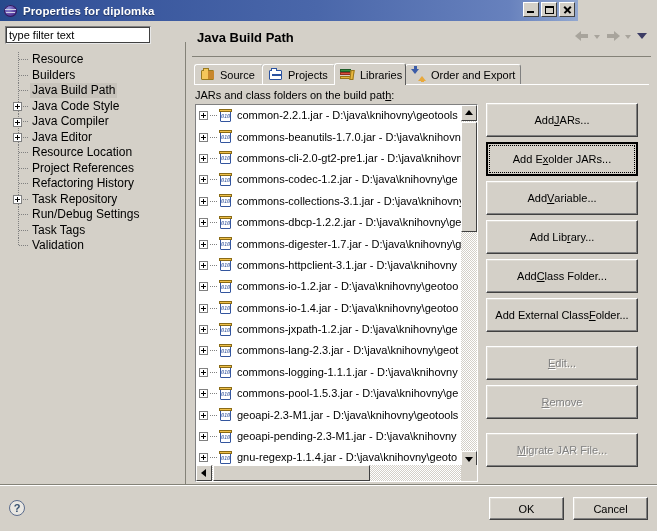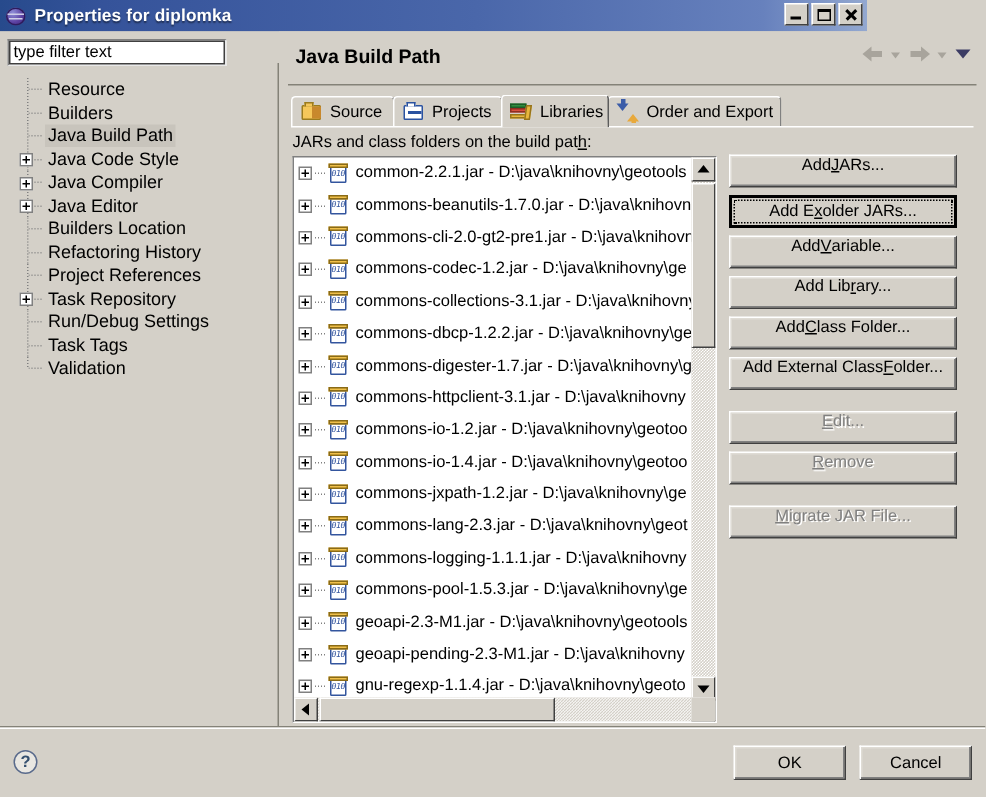--- a/index.html
+++ b/index.html
@@ -227,24 +227,24 @@
   .hsbthumb{
     position:absolute;left:17px;top:0;width:157px;height:16px;background:#d4d0c8;box-sizing:border-box;
     border-top:1px solid #fff;border-left:1px solid #fff;
     border-right:1px solid #404040;border-bottom:1px solid #404040;
   }
   .corner{position:absolute;right:0;bottom:0;width:16px;height:16px;background:#d4d0c8;}
 
   
   .btncol{position:absolute;left:300px;top:82px;width:152px;}
   .btn{
-    width:152px;height:22px;margin-bottom:5px;background:#d4d0c8;box-sizing:border-box;
+    width:152px;height:34px;margin-bottom:5px;background:#d4d0c8;box-sizing:border-box;
     border-top:1px solid #fff;border-left:1px solid #fff;
     border-right:1px solid #404040;border-bottom:1px solid #404040;
-    display:flex;justify-content:center;
+    display:flex;align-items:center;justify-content:center;
     font-size:11px;color:#000;position:relative;
     box-shadow:inset -1px -1px 0 #808080, inset 1px 1px 0 #dfdcd5;
   }
   .btn u{text-decoration:underline;}
   .btn.focused{border:2px solid #000;box-shadow:none;padding-left:26px;}
   .btn.focused .inner{
     position:absolute;left:1px;top:1px;right:1px;bottom:1px;
     border:1px dotted #000;display:flex;align-items:center;justify-content:center;
   }
   .btn.disabled{color:#808080;text-shadow:1px 1px 0 #fff;}
@@ -331,31 +331,31 @@
           </div>
           <div class="tnode">
             <span class="guide"></span>
             <span class="hdash"></span>
             <span class="plus"></span>
             <span class="tlabel">Java Editor</span>
           </div>
           <div class="tnode">
             <span class="guide"></span>
             <span class="hdash"></span>
-            <span class="tlabel">Builders Location</span>
+            <span class="tlabel">Resource Location</span>
+          </div>
+          <div class="tnode">
+            <span class="guide"></span>
+            <span class="hdash"></span>
+            <span class="tlabel">Project References</span>
           </div>
           <div class="tnode">
             <span class="guide"></span>
             <span class="hdash"></span>
             <span class="tlabel">Refactoring History</span>
-          </div>
-          <div class="tnode">
-            <span class="guide"></span>
-            <span class="hdash"></span>
-            <span class="tlabel">Project References</span>
           </div>
           <div class="tnode">
             <span class="guide"></span>
             <span class="hdash"></span>
             <span class="plus"></span>
             <span class="tlabel">Task Repository</span>
           </div>
           <div class="tnode">
             <span class="guide"></span>
             <span class="hdash"></span>

